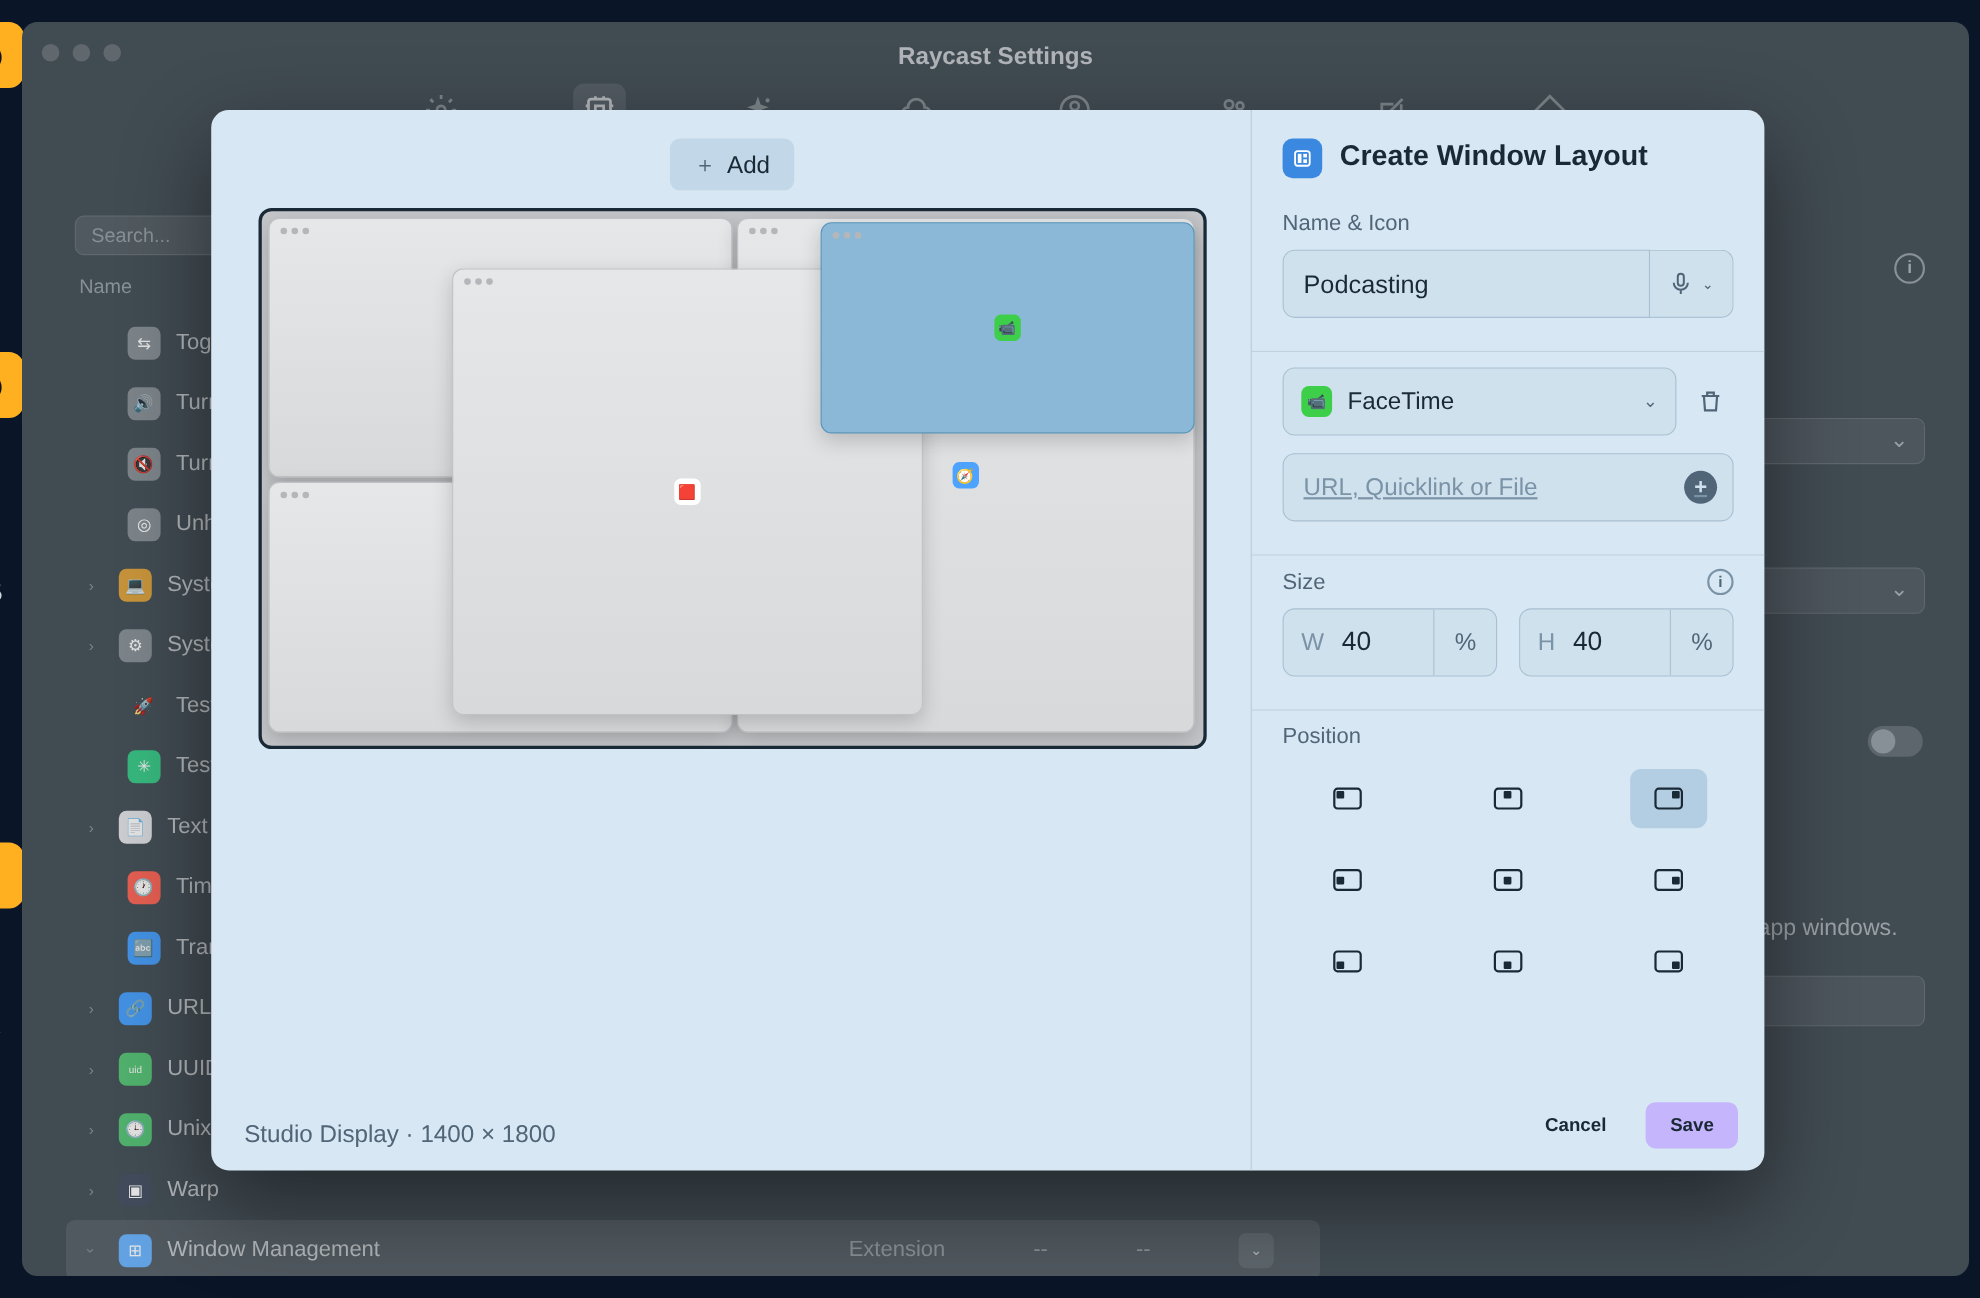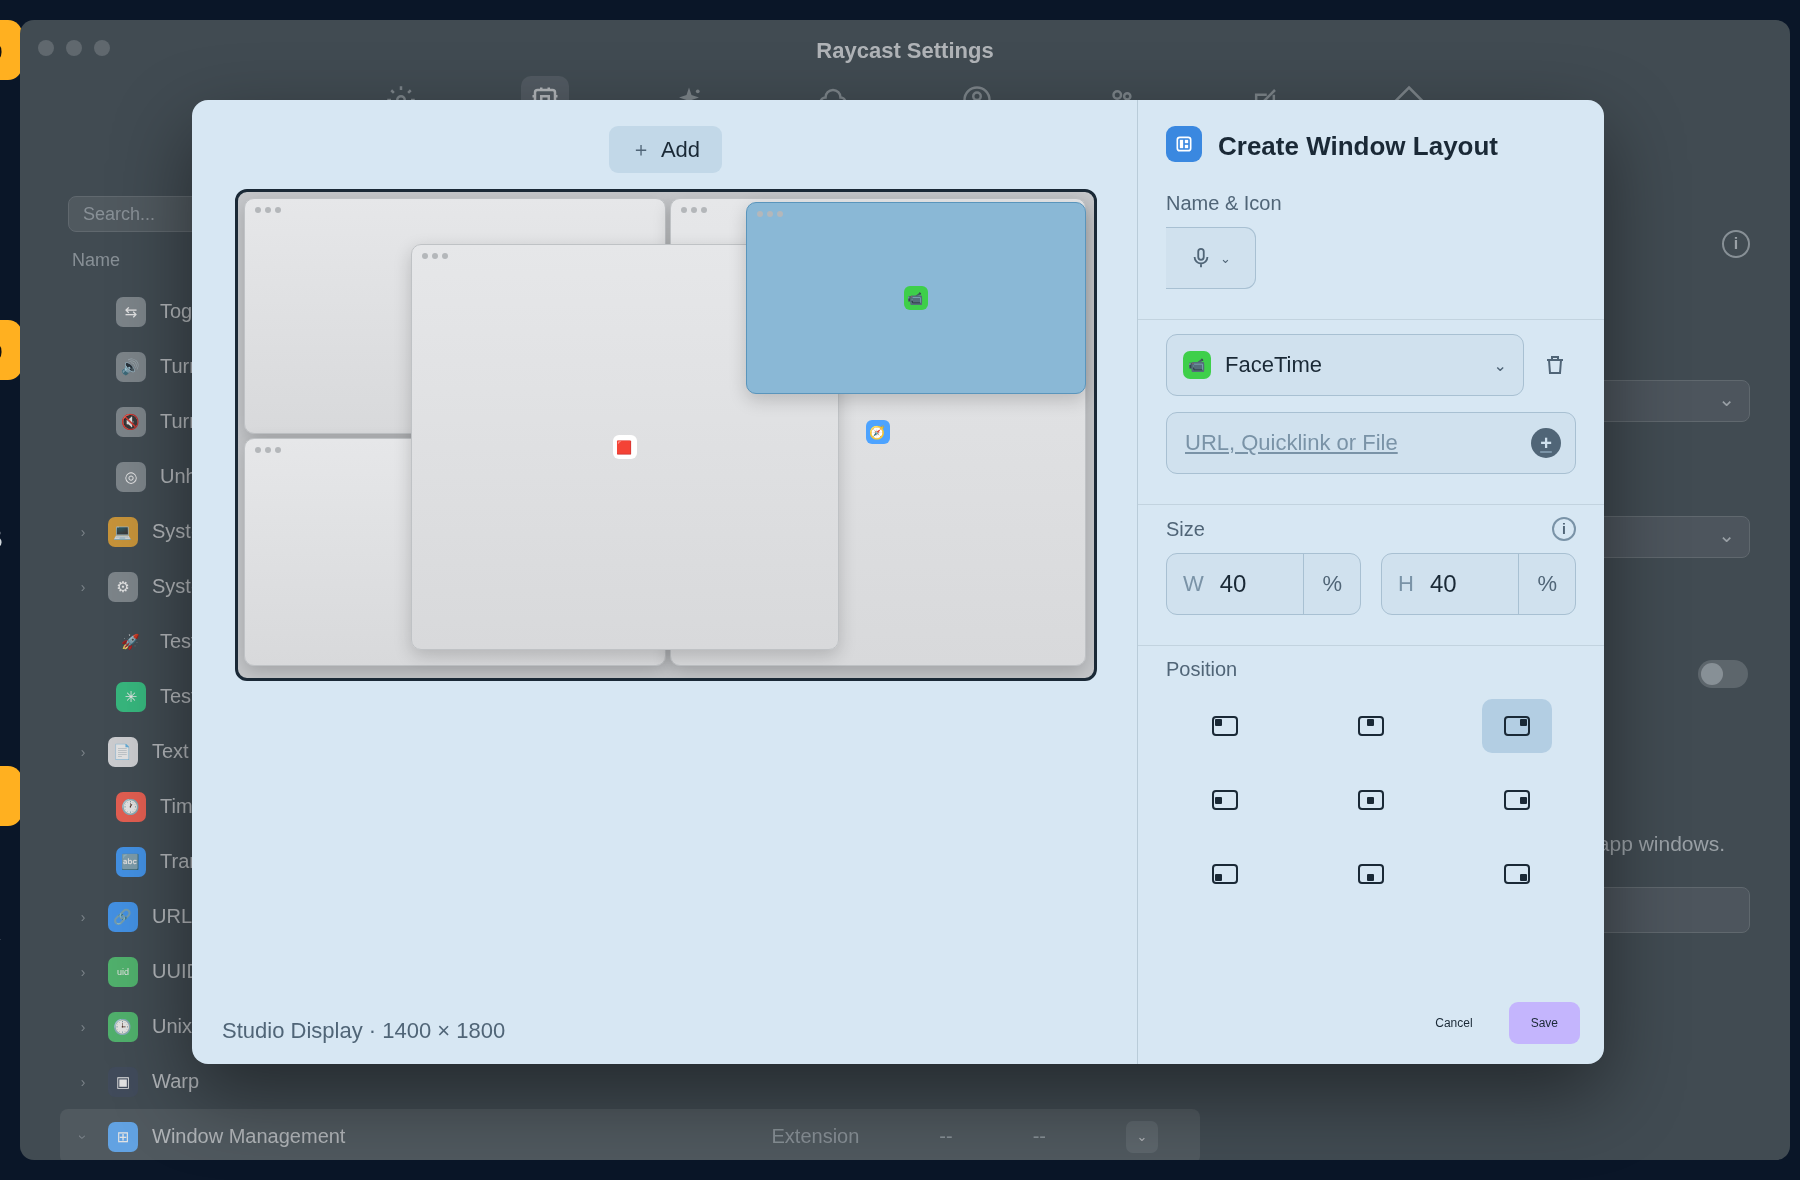--- a/index.html
+++ b/index.html
@@ -84,21 +84,21 @@
       overflow: hidden;
     }
     .gw { position:absolute; background: linear-gradient(180deg,#e6e7e9 0,#d8d9db 100%); border:1px solid #bfc2c5; border-radius:10px; box-shadow: 0 6px 18px rgba(0,0,0,0.18); }
     .gw::before { content:""; position:absolute; top:8px; left:10px; width:6px; height:6px; background:#b4b7ba; border-radius:50%; box-shadow: 10px 0 #b4b7ba, 20px 0 #b4b7ba; }
     .gw-blue { background:#8ab8d6; border-color:#5a95bc; }
     .gw .center-icon { position:absolute; top:50%; left:50%; transform:translate(-50%,-50%); width:24px; height:24px; border-radius:6px; display:flex; align-items:center; justify-content:center; font-size:13px; }
     
     .display-label { color:#506577; font-size:22px; position:absolute; bottom:20px; left:30px; }
     
     
-    .rp-head { display:flex; align-items:flex-end; gap:16px; padding:26px 28px 18px 28px; }
+    .rp-head { display:flex; align-items:flex-start; gap:16px; padding:26px 28px 18px 28px; }
     .rp-logo { width:36px; height:36px; background:#3a88e0; border-radius:9px; display:flex; align-items:center; justify-content:center; }
     .rp-logo svg { width:20px; height:20px; fill:white; }
     .rp-title { font-size:26px; font-weight:600; color:#1a2936; }
     
     .rp-section { padding: 4px 28px 30px 28px; border-bottom:1px solid #c2d3df; }
     .rp-label { font-size:20px; color:#506577; margin-bottom:12px; margin-top:8px; display:flex; justify-content:space-between; align-items:center; }
     .rp-label .info-i { width:24px; height:24px; border:2px solid #7a93a7; border-radius:50%; display:inline-flex; align-items:center; justify-content:center; font-size:14px; font-weight:700; color:#506577; }
     
     .field-row { display:flex; gap:0; }
     .text-field { flex:1; height:62px; background:#d0e1ee; border:1px solid #a8c0d2; border-radius:11px 0 0 11px; padding:0 18px; font-size:23px; color:#1a2936; }
@@ -121,21 +121,21 @@
     .dim-val { flex:1; font-size:24px; color:#1a2936; }
     .dim-unit { padding:0 18px; font-size:22px; color:#506577; border-left:1px solid #a8c0d2; height:100%; display:flex; align-items:center; }
     
     .pos-grid { display:grid; grid-template-columns:repeat(3,1fr); gap:20px 76px; padding:6px 24px 8px 24px; }
     .pos-cell { height:54px; display:flex; align-items:center; justify-content:center; border-radius:10px; }
     .pos-cell.selected { background:#b3cee3; }
     .pos-rect { width:26px; height:20px; border:2.5px solid #1a2936; border-radius:4px; position:relative; }
     .pos-dot { position:absolute; width:7px; height:7px; background:#1a2936; border-radius:1px; }
     
     .rp-footer { margin-top:auto; padding:18px 24px 20px 24px; display:flex; justify-content:flex-end; gap:14px; }
-    .btn { height:42px; padding:0 22px; border-radius:9px; font-size:12px; font-weight:400; display:flex; align-items:center; }
+    .btn { height:42px; padding:0 22px; border-radius:9px; font-size:17px; font-weight:700; display:flex; align-items:center; }
     .btn-cancel { color:#1a2936; }
     .btn-save { background:#c4b5fd; color:#1a2936; }
   </style>
 </head>
 <body>
 
 <div class="edge-left">
   <div class="edge-cap" style="top:20px;">o</div>
   <div class="edge-cap" style="top:320px;background:#ffb020;">o</div>
   <div class="edge-cap" style="top:508px;background:transparent;color:#cfd6db;font-size:30px;">B</div>
@@ -342,20 +342,21 @@
             <rect x="13" y="7" width="4" height="4" fill="white"></rect>
             <rect x="13" y="13" width="4" height="4" fill="white"></rect>
           </svg>
       </div>
       <div class="rp-title">Create Window Layout</div>
     </div>
 
     <div class="rp-section">
       <div class="rp-label">Name &amp; Icon</div>
       <div class="field-row">
+        <input class="text-field" value="Podcasting" style="">
         <div class="icon-picker">
           <svg viewBox="0 0 24 24" fill="none" stroke="currentColor" stroke-width="2">
               <rect x="9" y="2" width="6" height="12" rx="3"></rect>
               <path d="M5 11a7 7 0 0014 0M12 18v4"></path>
             </svg>
           <span style="font-size:13px;">⌄</span>
         </div>
       </div>
     </div>
 

